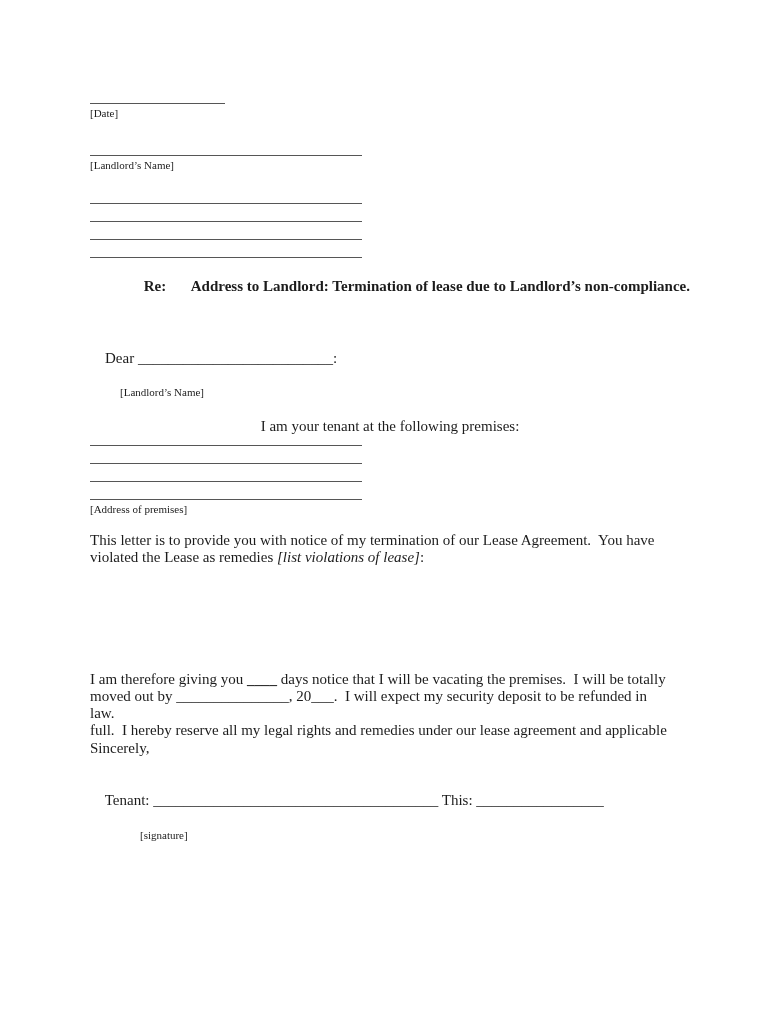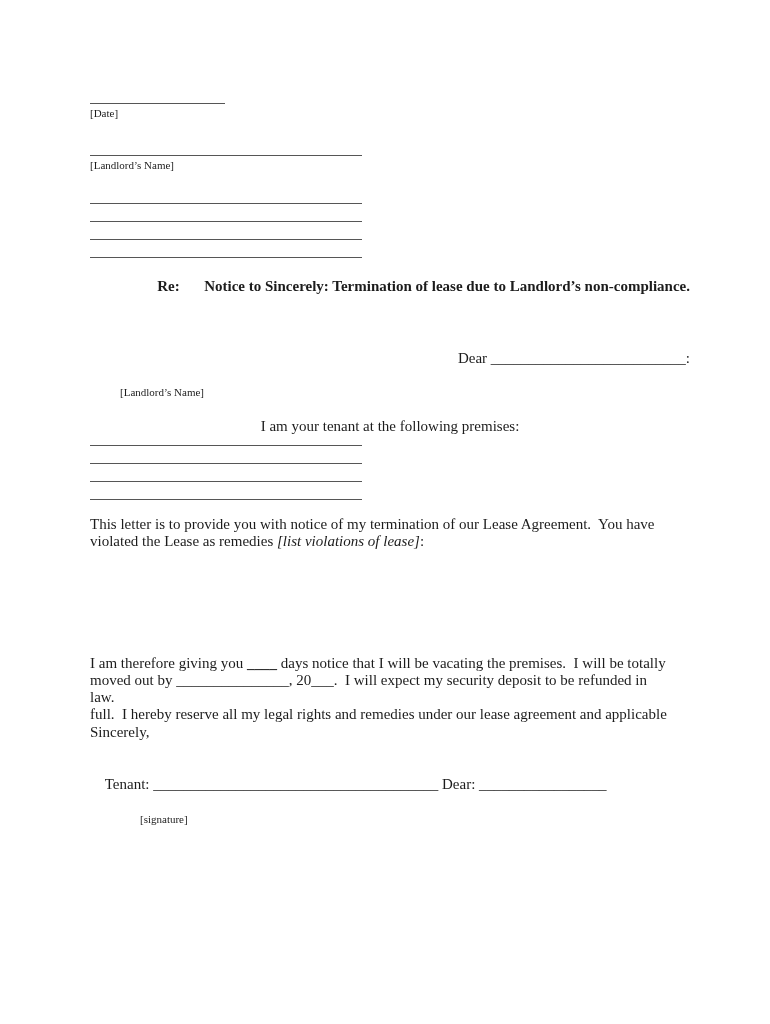--- a/index.html
+++ b/index.html
@@ -46,21 +46,20 @@
     font-weight: bold;
     line-height: 18px;
     justify-content: flex-end;
   }
   .subject-prefix { width: 47px; flex: 0 0 47px; }
 
   .salutation {
     margin-top: 36px;
     line-height: 18px;
     white-space: pre;
-    text-align: right;
   }
 
   .indent-30 { margin-left: 30px; margin-top: 1px; }
   .indent-50 { margin-left: 50px; margin-top: 2px; }
 
   .body-text { line-height: 18px; }
   .premises-intro { margin-top: 18px; text-align: center; }
 
   .para { line-height: 17px; }
   .para .pline { display: block; white-space: pre; }
@@ -91,48 +90,49 @@
 
   <div class="line-group">
     <div class="blank-row"></div>
     <div class="blank-row"></div>
     <div class="blank-row"></div>
     <div class="blank-row"></div>
   </div>
 
   <div class="subject">
     <span class="subject-prefix">Re:</span>
-    <span>Notice to Sincerely: Termination of lease due to Landlord’s non-compliance.</span>
+    <span>Address to Landlord: Termination of lease due to Landlord’s non-compliance.</span>
   </div>
 
   <div class="salutation">
     <span>Dear </span><span class="inline-blank">__________________________</span><span>:</span>
   </div>
   <div class="label indent-30">[Landlord’s Name]</div>
 
   <div class="body-text premises-intro">I am your tenant at the following premises:</div>
   <div class="line-group mt-prem">
     <div class="blank-row"></div>
     <div class="blank-row"></div>
     <div class="blank-row"></div>
     <div class="blank-row"></div>
   </div>
+  <div class="label">[Address of premises]</div>
 
   <div class="para para1">
     <span class="pline">This letter is to provide you with notice of my termination of our Lease Agreement.  You have</span>
     <span class="pline"><span>violated the Lease as remedies </span><em>[list violations of lease]</em><span>:</span></span>
   </div>
 
   <div class="para para2">
     <span class="pline"><span>I am therefore giving you </span><span class="bold-blank">____</span><span> days notice that I will be vacating the premises.  I will be totally</span></span>
     <span class="pline">moved out by _______________, 20___.  I will expect my security deposit to be refunded in</span>
     <span class="pline">law.</span>
     <span class="pline">full.  I hereby reserve all my legal rights and remedies under our lease agreement and applicable</span>
   </div>
 
   <div class="body-text sincerely">Sincerely,</div>
 
   <div class="signature-line">
-    <span>Tenant: </span><span class="inline-blank">______________________________________</span><span> Dear: </span><span class="inline-blank">_________________</span>
+    <span>Tenant: </span><span class="inline-blank">______________________________________</span><span> This: </span><span class="inline-blank">_________________</span>
   </div>
   <div class="label indent-50">[signature]</div>
 
 </div>
 
 </body></html>

